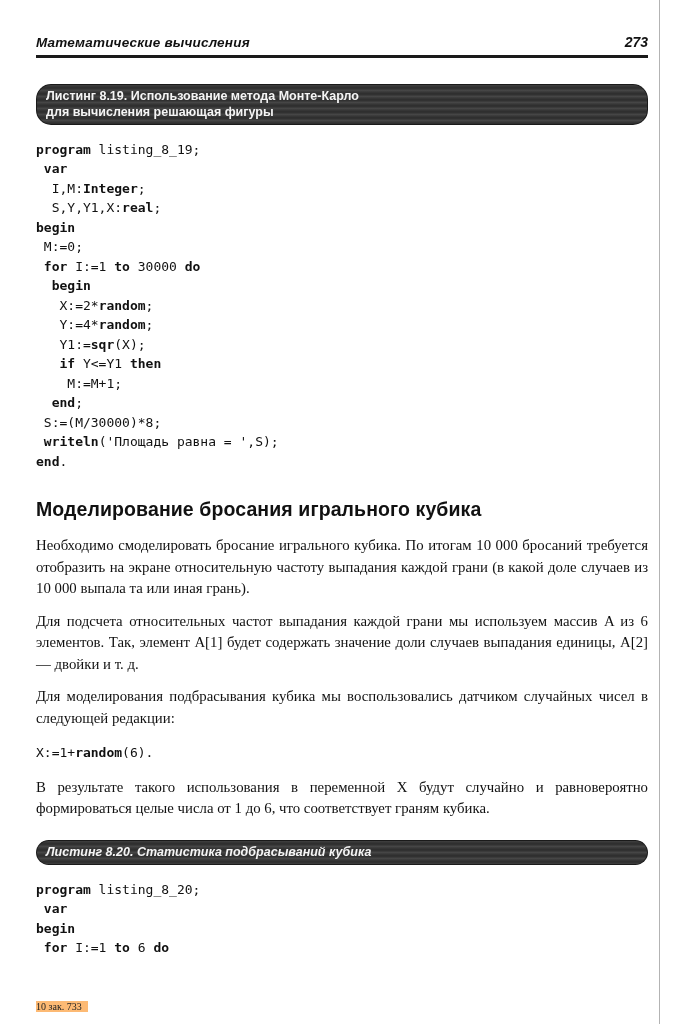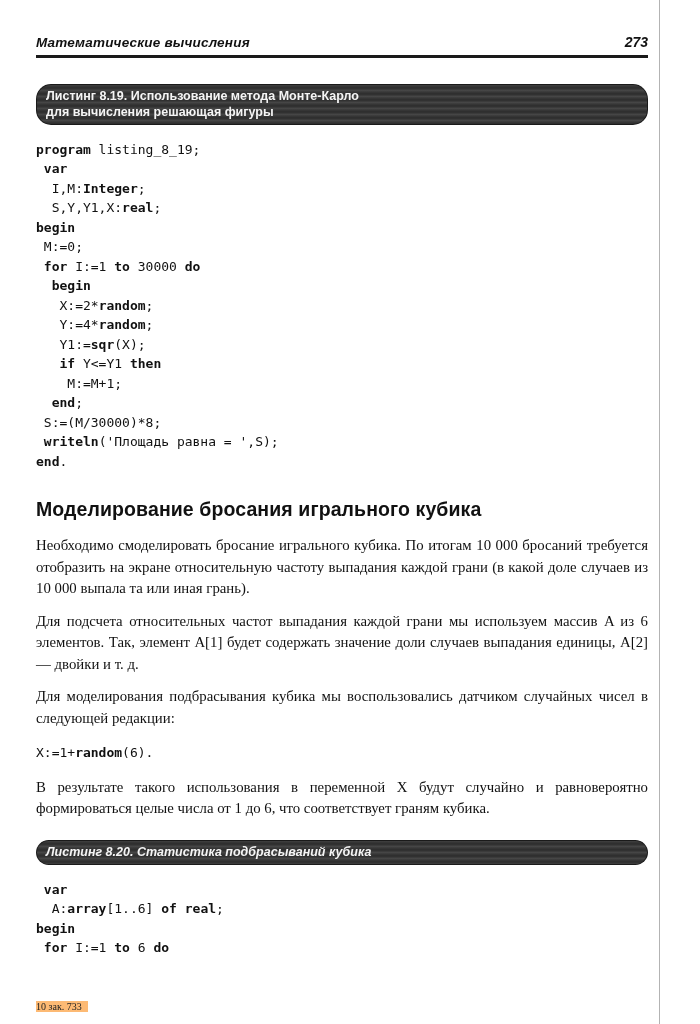--- a/index.html
+++ b/index.html
@@ -138,18 +138,18 @@
   <p class="para">Для моделирования подбрасывания кубика мы воспользовались датчиком случайных чисел в следующей редакции:</p>
 
   <div class="code code-inline-block"><div class="cl">X:=1+<b>random</b>(6).</div></div>
 
   <p class="para">В результате такого использования в переменной X будут случайно и равновероятно формироваться целые числа от 1 до 6, что соответствует граням кубика.</p>
 
   <div class="banner single">
     <div>Листинг 8.20. Статистика подбрасываний кубика</div>
   </div>
 
-  <div class="code"><div class="cl"> <b>var</b></div><div class="cl">  A:<b>array</b>[1..6] <b>of</b> <b>real</b>;</div><div class="cl"><b>begin</b></div><div class="cl"> <b>for</b> I:=1 <b>to</b> 6 <b>do</b></div></div>
+  <div class="code"><div class="cl"><b>program</b> listing_8_20;</div><div class="cl"> <b>var</b></div><div class="cl"><b>begin</b></div><div class="cl"> <b>for</b> I:=1 <b>to</b> 6 <b>do</b></div></div>
 
   <div class="footer-note">10 зак. 733</div>
 
   <div class="scan-edge"></div>
 </div>
 
 </body></html>

